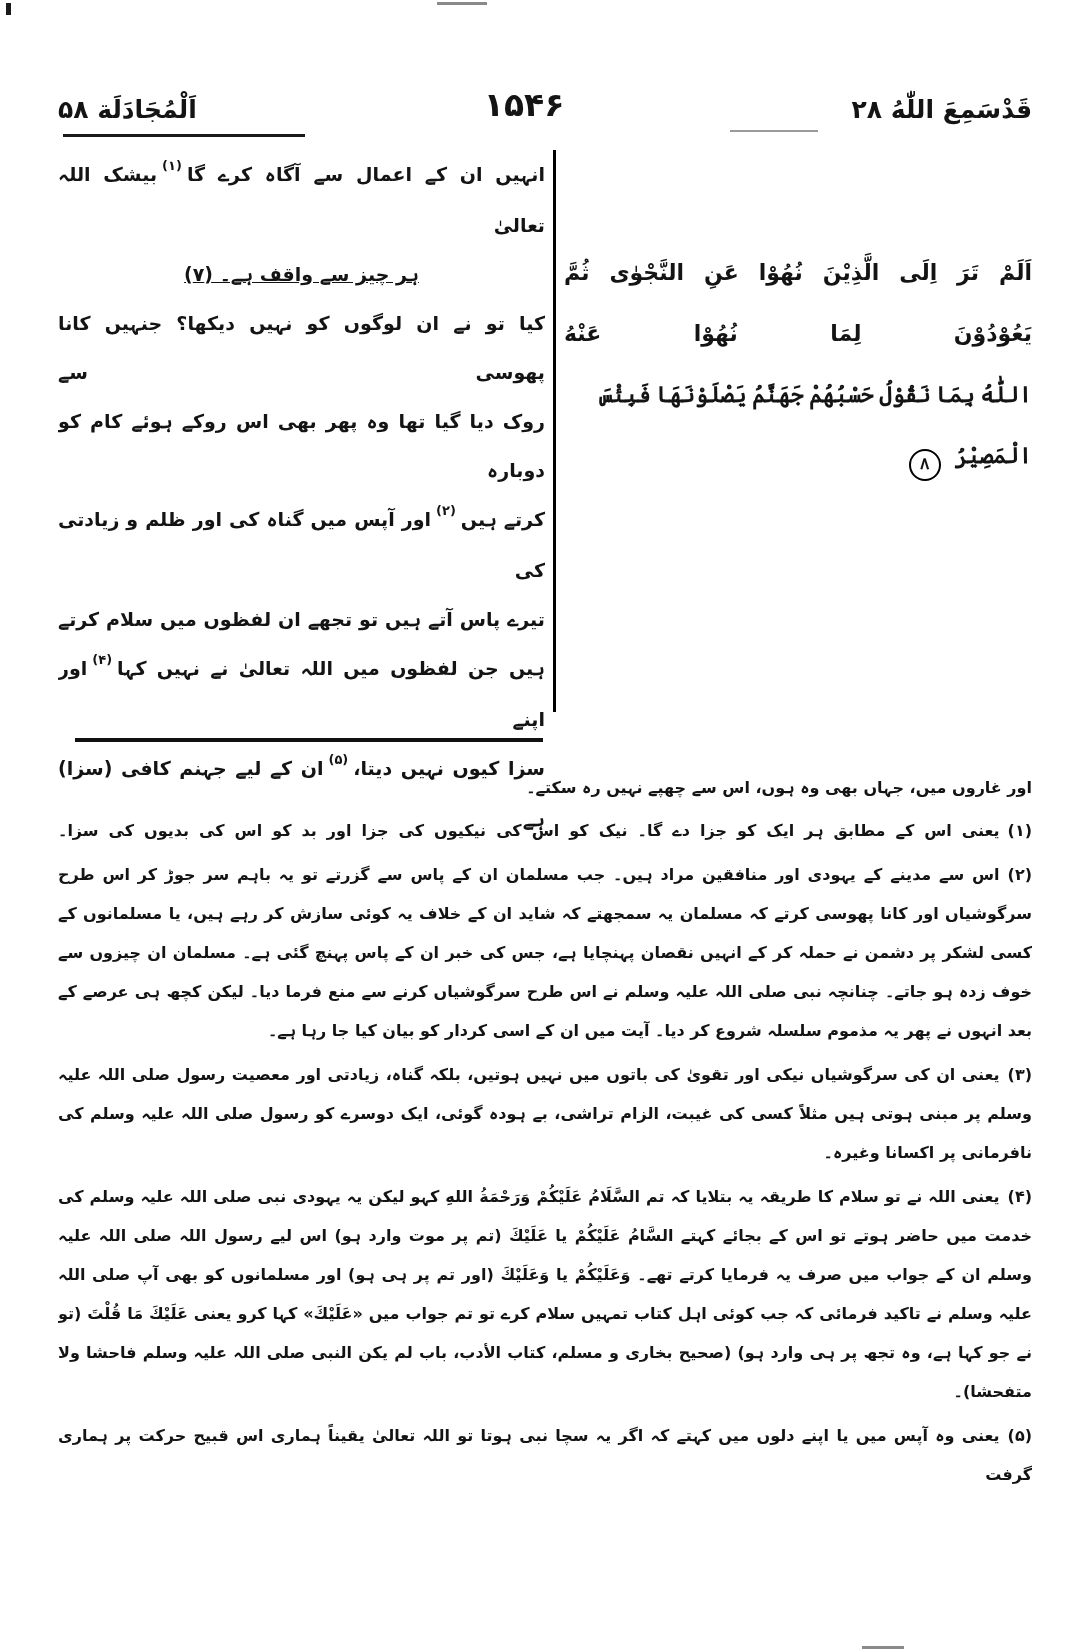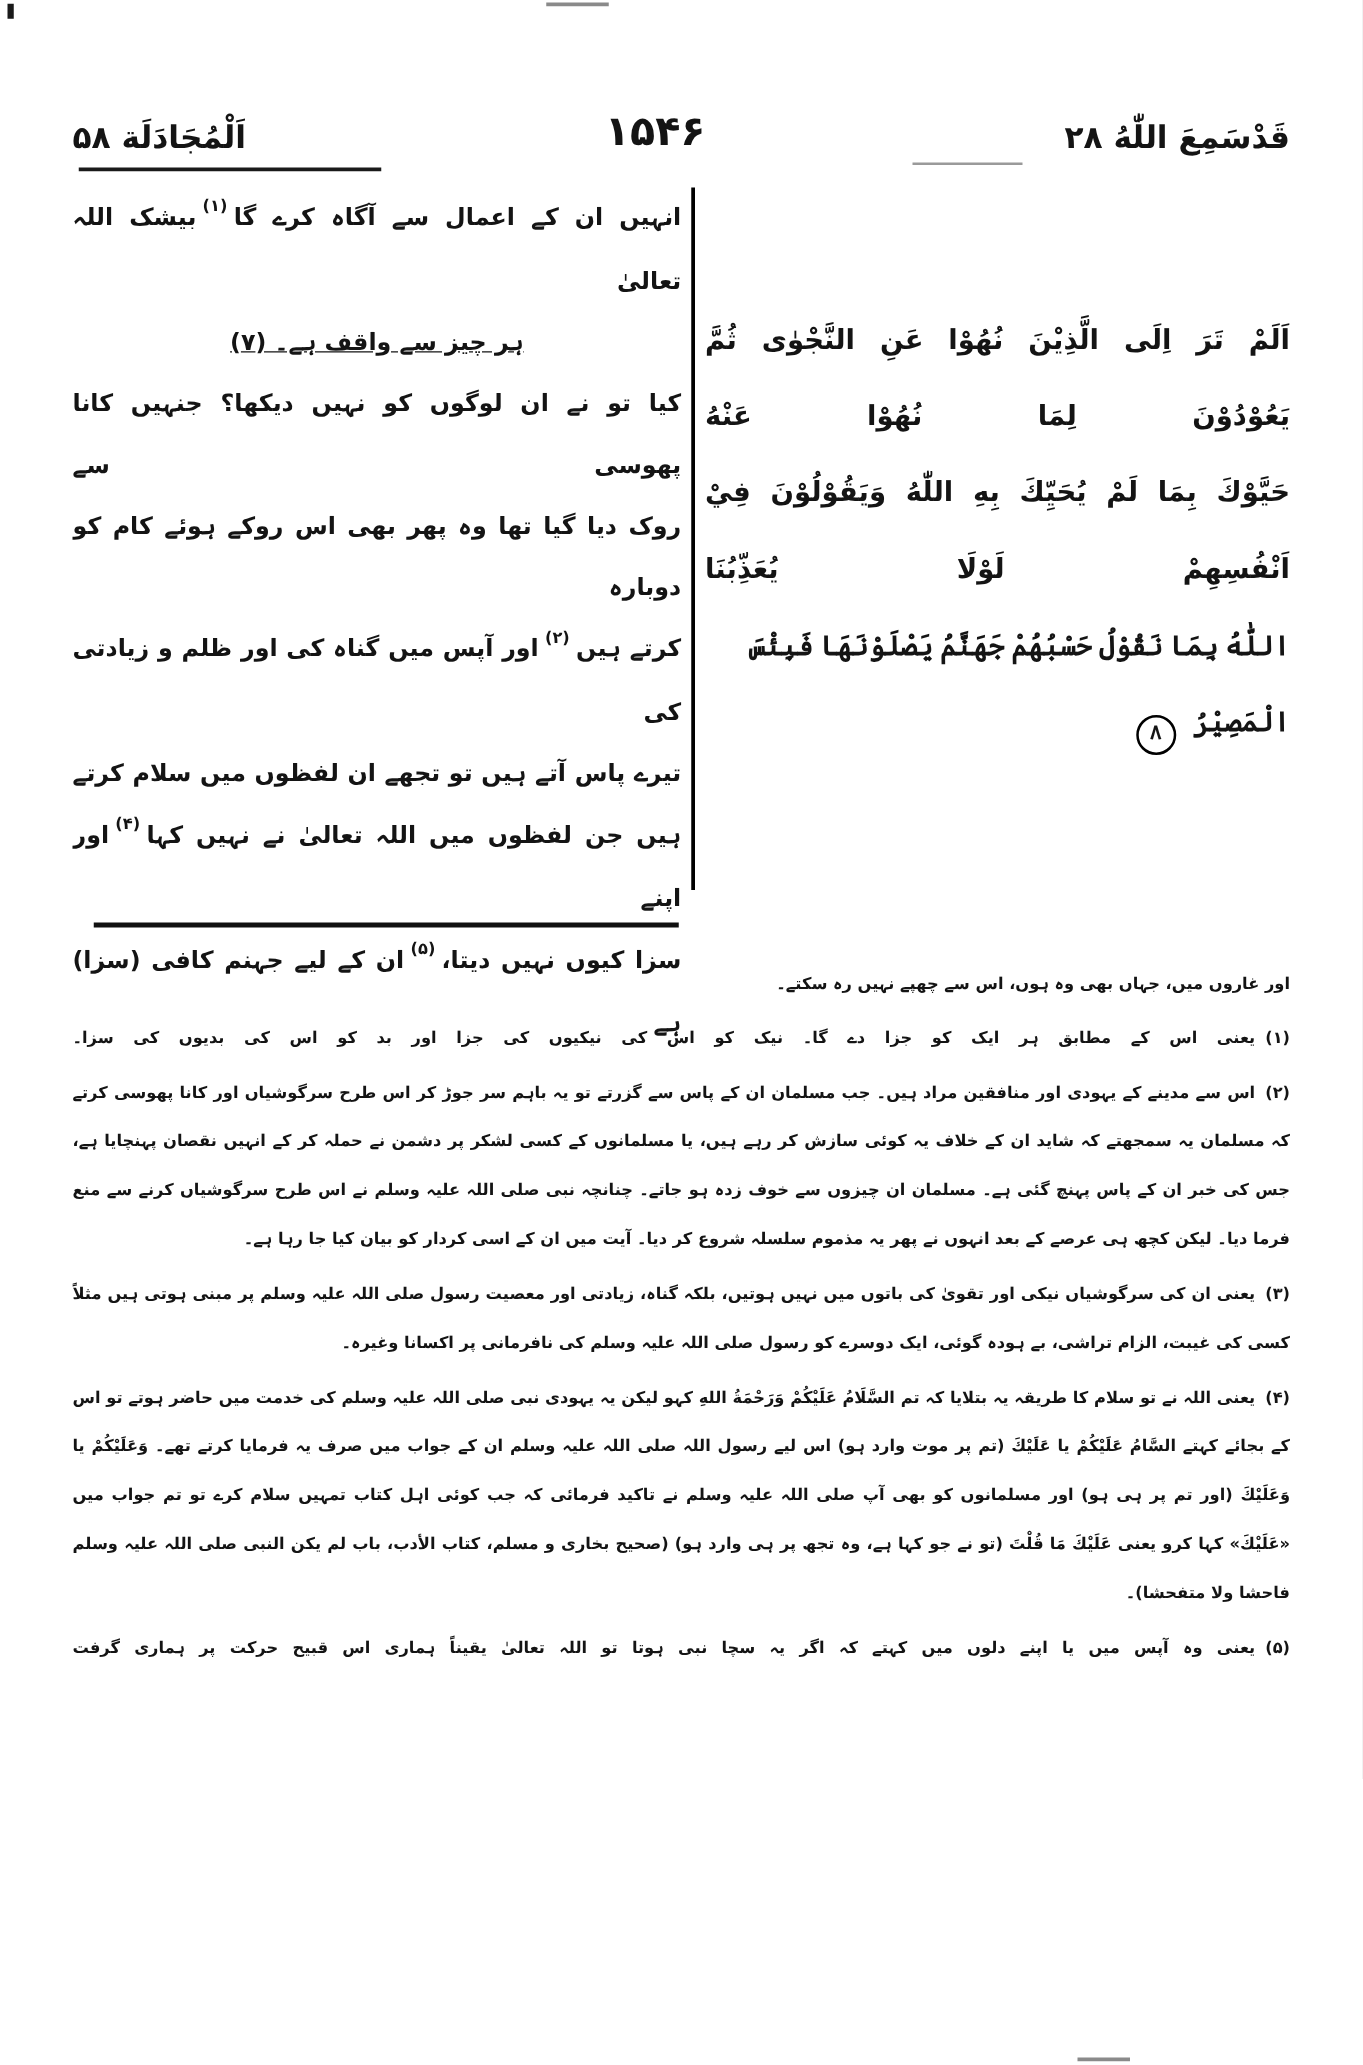--- a/index.html
+++ b/index.html
@@ -55,21 +55,21 @@
   }
 
   
   .hrule{
     position:absolute;top:738px;left:75px;width:468px;height:3.5px;background:#111;
   }
 
   
   .footnotes{
     position:absolute;top:768px;left:58px;right:58px;bottom:10px;overflow:hidden;
-    font-size:13px;font-weight:700;line-height:39px;
+    font-size:16px;font-weight:700;line-height:39px;
   }
   .fn-cont{text-align:right;margin:0 0 4px 0;}
   .footnotes p{margin:0 0 5px 0;text-align:justify;text-align-last:right;}
   .footnotes p.fill{text-align-last:justify;}
   .fn-marker{margin-left:8px;letter-spacing:1px;}
 </style>
 </head>
 <body>
 
 <div class="page">
@@ -82,21 +82,20 @@
     <span>قَدْسَمِعَ اللّٰهُ ۲۸</span>
     <span class="pgnum">۱۵۴۶</span>
     <span>اَلْمُجَادَلَة ۵۸</span>
   </div>
   <div class="hdr-rule right"></div>
   <div class="hdr-rule left"></div>
 
   <div class="main">
     <div class="quran-col" id="quran-lines">
         <div class="quran-line">اَلَمْ تَرَ اِلَى الَّذِيْنَ نُهُوْا عَنِ النَّجْوٰى ثُمَّ يَعُوْدُوْنَ لِمَا نُهُوْا عَنْهُ</div>
-        <div class="quran-line">حَيَّوْكَ بِمَا لَمْ يُحَيِّكَ بِهِ اللّٰهُ وَيَقُوْلُوْنَ فِيْ اَنْفُسِهِمْ لَوْلَا يُعَذِّبُنَا</div>
         <div class="quran-line last">اللّٰهُ بِمَا نَقُوْلُ حَسْبُهُمْ جَهَنَّمُ يَصْلَوْنَهَا فَبِئْسَ الْمَصِيْرُ<span class="ayah-circle">۸</span></div>
       </div>
     <div class="vdivider"></div>
     <div class="trans-col" id="trans-lines">
         <div class="trans-line"><span>انہیں ان کے اعمال سے آگاہ کرے گا</span><span class="fn-sup">(۱)</span><span>بیشک اللہ تعالیٰ</span></div>
         <div class="trans-line center"><span>ہر چیز سے واقف ہے۔ (۷)</span></div>
         <div class="trans-line"><span>کیا تو نے ان لوگوں کو نہیں دیکھا؟ جنہیں کانا پھوسی سے</span></div>
         <div class="trans-line"><span>روک دیا گیا تھا وہ پھر بھی اس روکے ہوئے کام کو دوبارہ</span></div>
         <div class="trans-line"><span>کرتے ہیں</span><span class="fn-sup">(۲)</span><span>اور آپس میں گناہ کی اور ظلم و زیادتی کی</span></div>
         <div class="trans-line"><span>تیرے پاس آتے ہیں تو تجھے ان لفظوں میں سلام کرتے</span></div>

